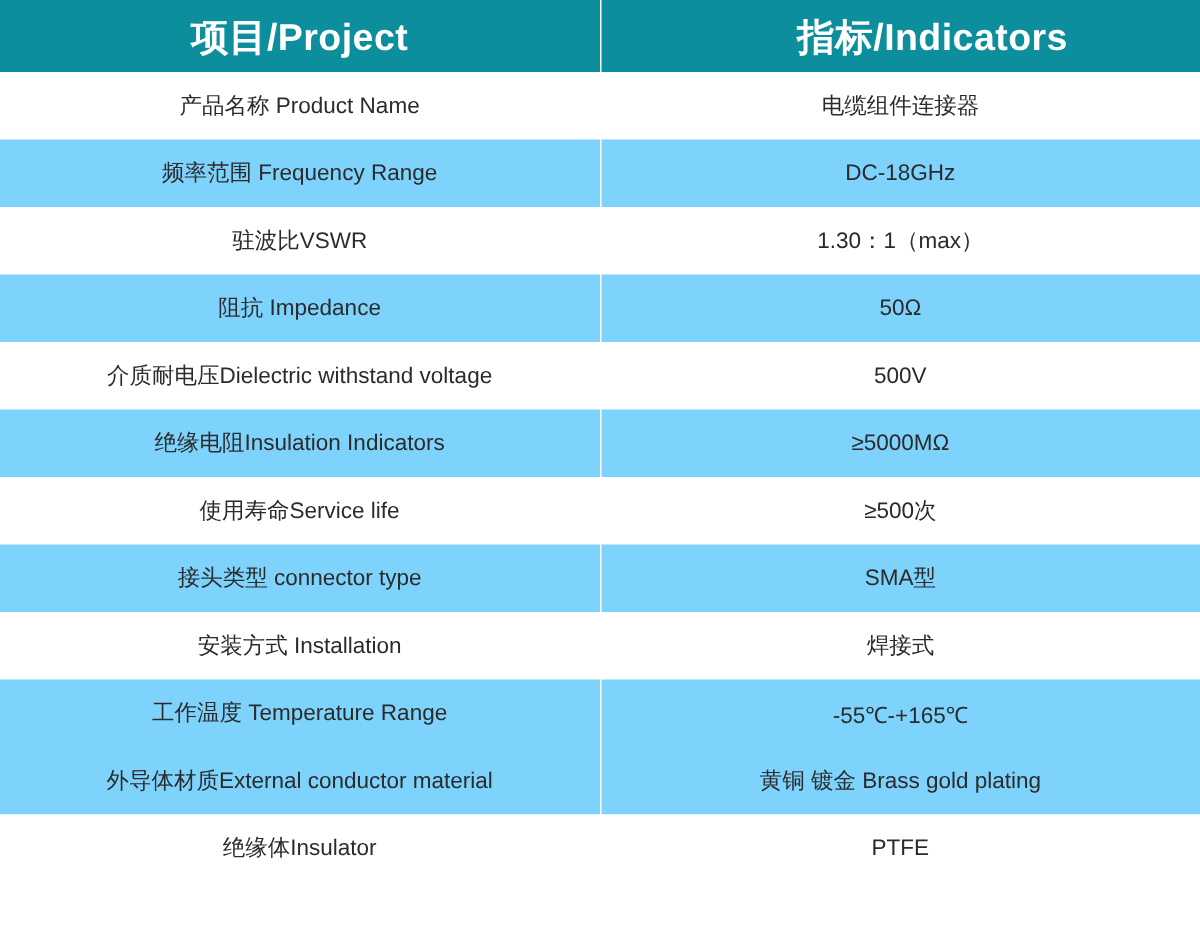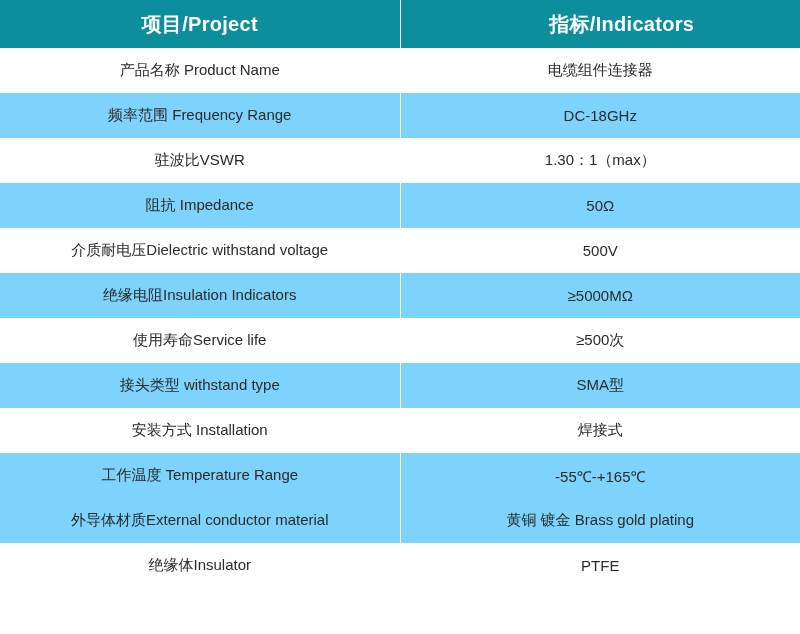--- a/index.html
+++ b/index.html
@@ -17,21 +17,21 @@
     width: 800px;
     border-collapse: collapse;
     table-layout: fixed;
   }
   table.spec-table col.col-project { width: 400px; }
   table.spec-table col.col-indicator { width: 400px; }
 
   thead th {
     background: #0c8e9c;
     color: #ffffff;
-    font-size: 20px;
+    font-size: 25px;
     font-weight: bold;
     height: 46px;
     text-align: center;
     vertical-align: middle;
     border-right: 1px solid #ffffff;
     letter-spacing: 0.3px;
   }
   thead th:last-child { border-right: none; padding-left: 44px; }
 
   tbody td {
@@ -90,21 +90,21 @@
     </tr>
     <tr class="row-even">
       <td>绝缘电阻Insulation Indicators</td>
       <td>≥5000MΩ</td>
     </tr>
     <tr class="row-odd">
       <td>使用寿命Service life</td>
       <td>≥500次</td>
     </tr>
     <tr class="row-even">
-      <td>接头类型  withstand type</td>
+      <td>接头类型  connector type</td>
       <td>SMA型</td>
     </tr>
     <tr class="row-odd">
       <td>安装方式 Installation</td>
       <td>焊接式</td>
     </tr>
     <tr class="row-even">
       <td>工作温度 Temperature Range</td>
       <td>-55℃-+165℃</td>
     </tr>

